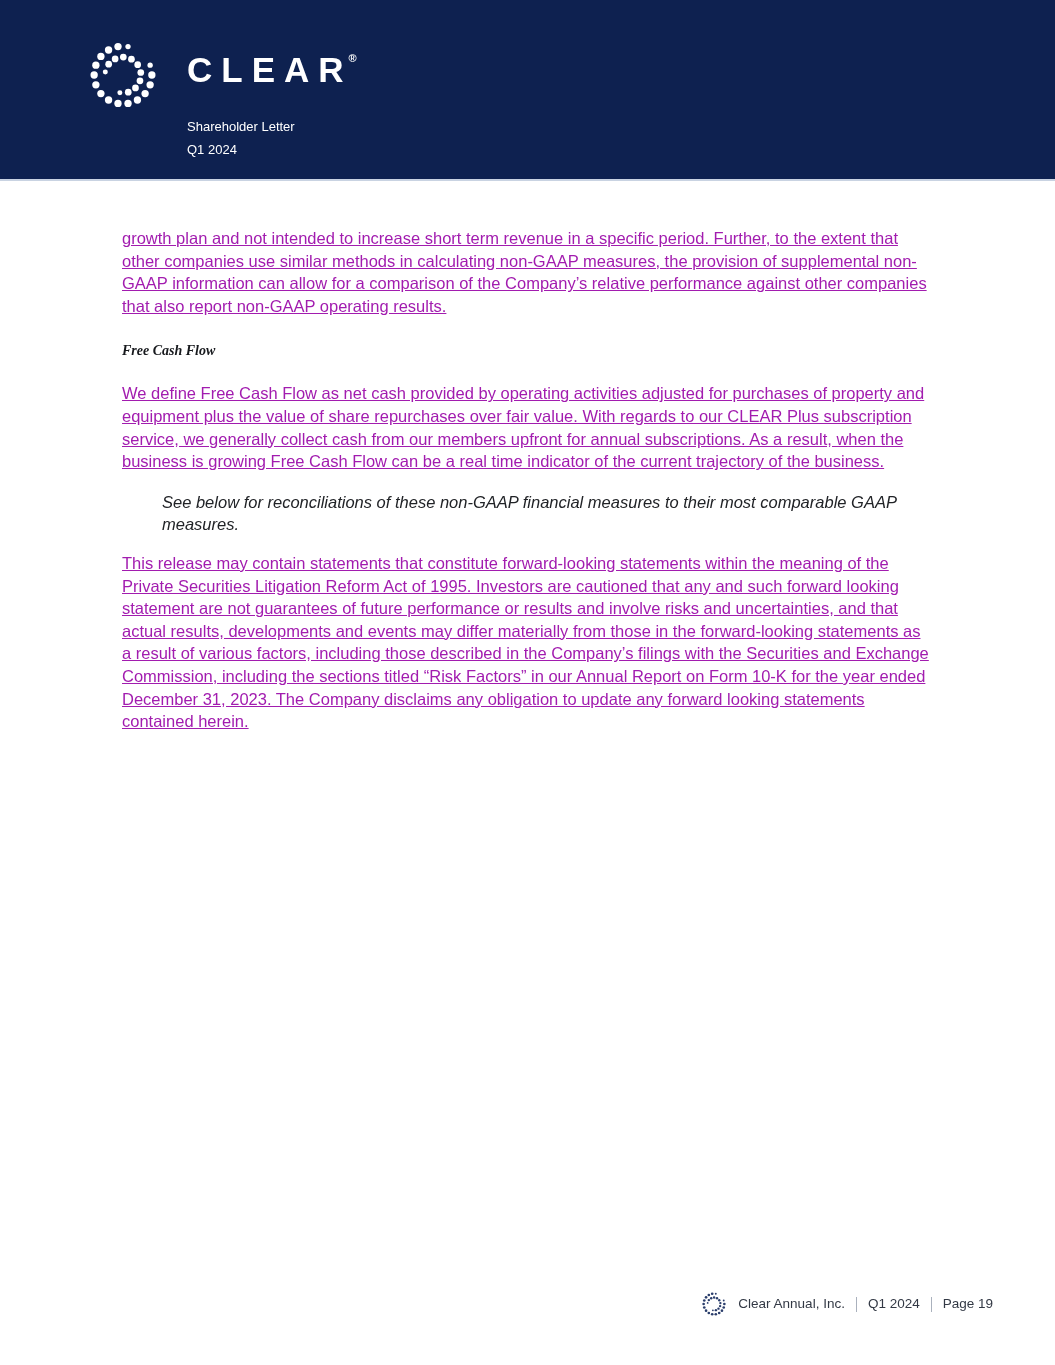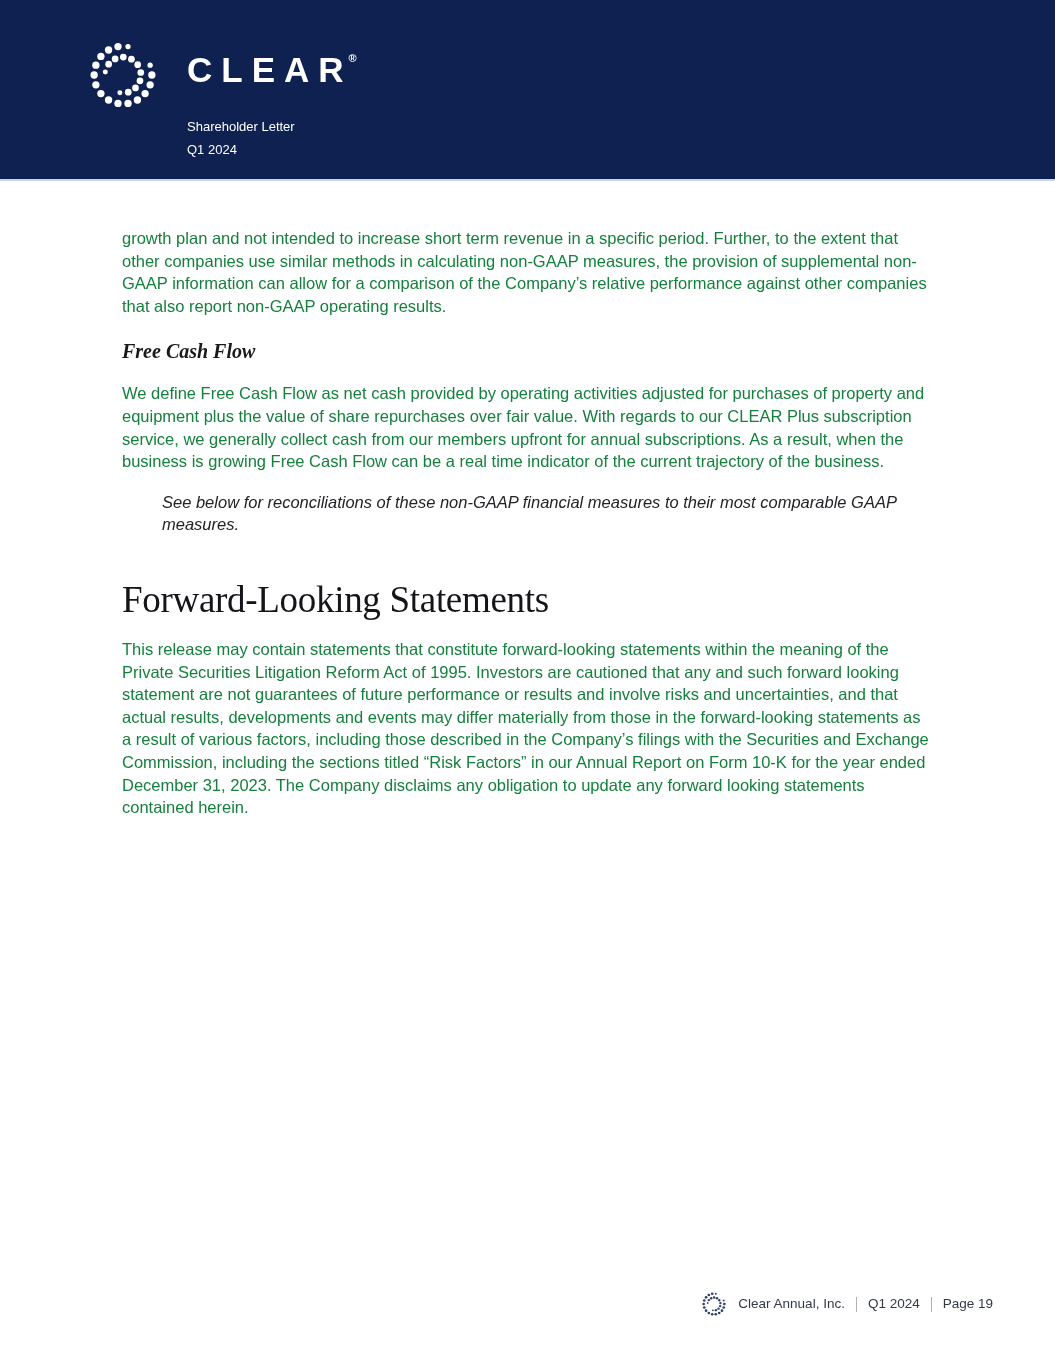--- a/index.html
+++ b/index.html
@@ -59,29 +59,30 @@
   
   .content {
     position: absolute;
     top: 183px; left: 122px;
     width: 812px;
     color: #212327;
   }
   .body-par {
     font-size: 16.5px;
     line-height: 22.6px;
-    color: #15803d;
+    color: #a21caf;
+    text-decoration: underline;
   }
   .p1 { margin-top: 44px; }
   .section-heading {
     margin-top: 23px;
     font-family: "Liberation Serif", "DejaVu Serif", serif;
     font-style: italic;
     font-weight: 700;
-    font-size: 20px;
+    font-size: 14px;
     line-height: 22px;
     color: #17191d;
   }
   .p2 { margin-top: 20px; }
   .note-italic {
     margin-top: 18px;
     font-style: italic;
     font-size: 16.5px;
     line-height: 22.6px;
     color: #212327;
@@ -164,21 +165,20 @@
       <div class="banner-subtitle first">Shareholder Letter</div>
       <div class="banner-subtitle">Q1 2024</div>
     </div>
   </div>
 
   <div class="content">
     <p class="body-par p1">growth plan and not intended to increase short term revenue in a specific period. Further, to the extent that other companies use similar methods in calculating non-GAAP measures, the provision of supplemental non-GAAP information can allow for a comparison of the Company’s relative performance against other companies that also report non-GAAP operating results.</p>
     <h3 class="section-heading">Free Cash Flow</h3>
     <p class="body-par p2">We define Free Cash Flow as net cash provided by operating activities adjusted for purchases of property and equipment plus the value of share repurchases over fair value. With regards to our CLEAR Plus subscription service, we generally collect cash from our members upfront for annual subscriptions. As a result, when the business is growing Free Cash Flow can be a real time indicator of the current trajectory of the business.</p>
     <p class="note-italic">See below for reconciliations of these non-GAAP financial measures to their most comparable GAAP measures.</p>
-    <h1 class="main-heading">Forward-Looking Statements</h1>
     <p class="body-par p3">This release may contain statements that constitute forward-looking statements within the meaning of the Private Securities Litigation Reform Act of 1995. Investors are cautioned that any and such forward looking statement are not guarantees of future performance or results and involve risks and uncertainties, and that actual results, developments and events may differ materially from those in the forward-looking statements as a result of various factors, including those described in the Company’s filings with the Securities and Exchange Commission, including the sections titled “Risk Factors” in our Annual Report on Form 10-K for the year ended December 31, 2023. The Company disclaims any obligation to update any forward looking statements contained herein.</p>
   </div>
 
   <div class="footer">
     <div class="footer-logo">
       <svg viewBox="0 0 100 100" class="clear-dots" aria-hidden="true">
           <circle cx="56.42" cy="13.56" r="3.4" fill="currentColor"></circle>
           <circle cx="43.58" cy="13.56" r="4.7" fill="currentColor"></circle>
           <circle cx="31.50" cy="17.96" r="4.7" fill="currentColor"></circle>
           <circle cx="21.66" cy="26.22" r="4.7" fill="currentColor"></circle>

